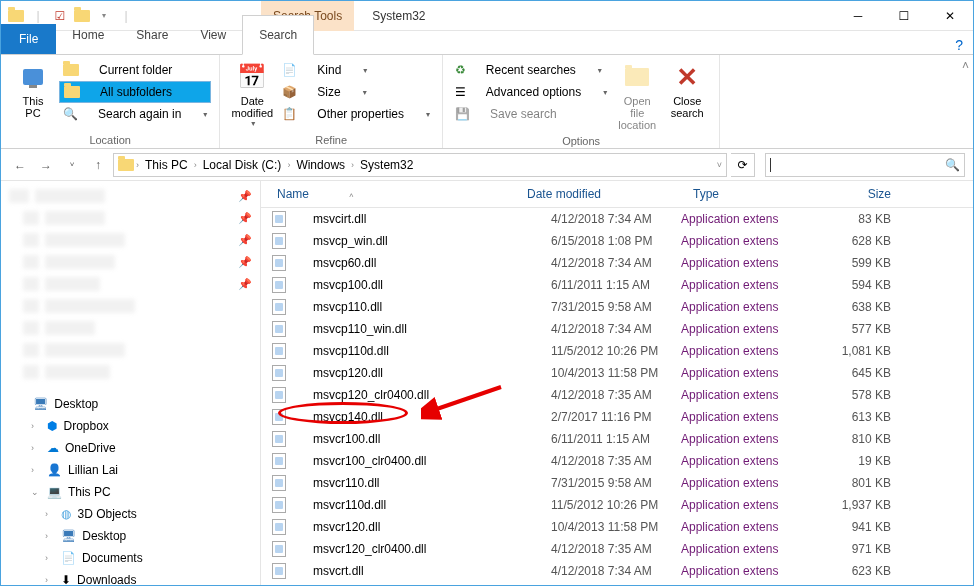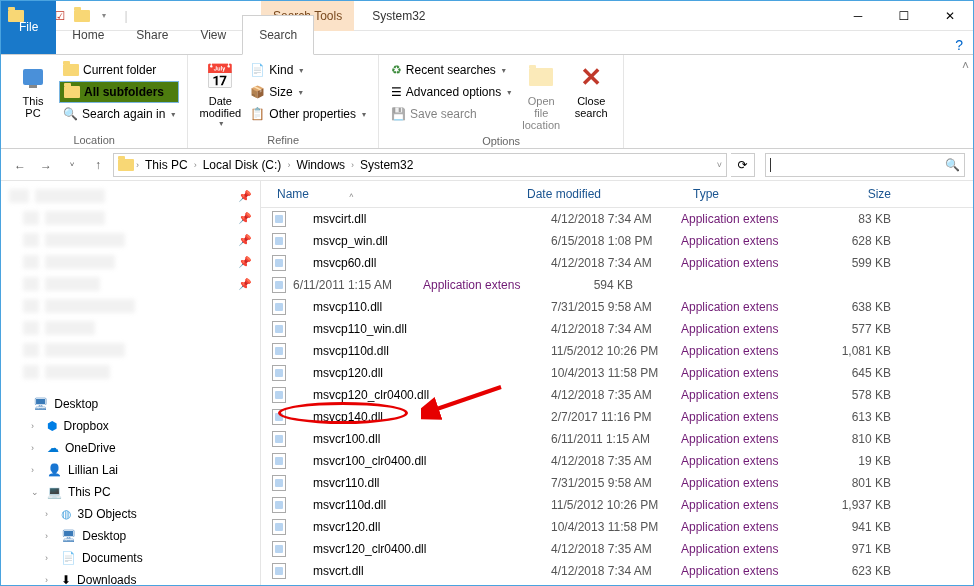--- a/index.html
+++ b/index.html
@@ -11,33 +11,33 @@
 .titlebar .qat-icon { width: 18px; height: 18px; display: flex; align-items: center; justify-content: center; }
 .titlebar .search-tools-tab { background: #fbe2c8; color: #7a4a1f; padding: 6px 12px; height: 30px; display: flex; align-items: center; margin-left: 120px; }
 .titlebar .title-text { margin-left: 18px; color: #333; }
 .titlebar .win-controls { margin-left: auto; display: flex; }
 .titlebar .win-btn { width: 46px; height: 30px; display: flex; align-items: center; justify-content: center; cursor: pointer; }
 .help-btn { position: absolute; right: 10px; top: 36px; color: #0066cc; cursor: pointer; font-size: 14px; }
 
 
 .tabs { height: 24px; display: flex; align-items: flex-end; border-bottom: 1px solid #d0d0d0; }
 .tab { padding: 12px 16px; cursor: pointer; color: #444; }
-.tab.file { background: #1979ca; color: #fff; padding: 20px 18px; }
+.tab.file { background: #1979ca; color: #fff; padding: 8px 18px; }
 .tab.active { border: 1px solid #d0d0d0; border-bottom: 1px solid #fff; margin-bottom: -1px; background: #fff; }
 
 
 .ribbon { height: 94px; display: flex; border-bottom: 1px solid #d0d0d0; background: #fff; }
 .ribbon-group { border-right: 1px solid #e5e5e5; padding: 4px 8px 2px 8px; display: flex; flex-direction: column; justify-content: space-between; }
 .ribbon-group-label { text-align: center; color: #666; font-size: 11px; padding-top: 2px; }
 .ribbon-row { display: flex; gap: 2px; align-items: flex-start; }
 .big-btn { display: flex; flex-direction: column; align-items: center; width: 48px; padding: 2px; cursor: pointer; }
 .big-btn .icon-box { width: 32px; height: 32px; display: flex; align-items: center; justify-content: center; }
 .big-btn .lbl { font-size: 11px; text-align: center; line-height: 12px; margin-top: 2px; }
-.small-btn { display: flex; align-items: center; gap: 4px; padding: 2px 4px; cursor: pointer; height: 22px; white-space: nowrap; }
-.small-btn.active { background: #4d7c0f; border: 1px solid #7ab5e0; font-weight: bold; }
+.small-btn { display: flex; align-items: center; gap: 20px; padding: 2px 4px; cursor: pointer; height: 22px; white-space: nowrap; }
+.small-btn.active { background: #0ea5e9; border: 1px solid #7ab5e0; }
 .small-col { display: flex; flex-direction: column; }
 .chev { font-size: 8px; color: #666; margin-left: 2px; }
 .disabled { opacity: 0.5; }
 
 
 .navbar { height: 32px; display: flex; align-items: center; padding: 0 8px; gap: 4px; border-bottom: 1px solid #e5e5e5; }
 .nav-btn { width: 22px; height: 22px; display: flex; align-items: center; justify-content: center; cursor: pointer; color: #555; }
 .breadcrumb { flex: 1; height: 24px; border: 1px solid #ccc; display: flex; align-items: center; padding: 0 4px; gap: 2px; }
 .bc-seg { padding: 2px 4px; cursor: pointer; }
 .bc-sep { color: #888; font-size: 9px; }
@@ -363,20 +363,21 @@
           </span>
     <span class="fname">msvcp60.dll</span>
     <span class="fdate">4/12/2018 7:34 AM</span>
     <span class="ftype">Application extens</span>
     <span class="fsize">599 KB</span>
         </div>
         <div class="file-row">
           <span class="ficon">
             <span class="dll-icon"></span>
           </span>
+    <span class="fname">msvcp100.dll</span>
     <span class="fdate">6/11/2011 1:15 AM</span>
     <span class="ftype">Application extens</span>
     <span class="fsize">594 KB</span>
         </div>
         <div class="file-row">
           <span class="ficon">
             <span class="dll-icon"></span>
           </span>
     <span class="fname">msvcp110.dll</span>
     <span class="fdate">7/31/2015 9:58 AM</span>

